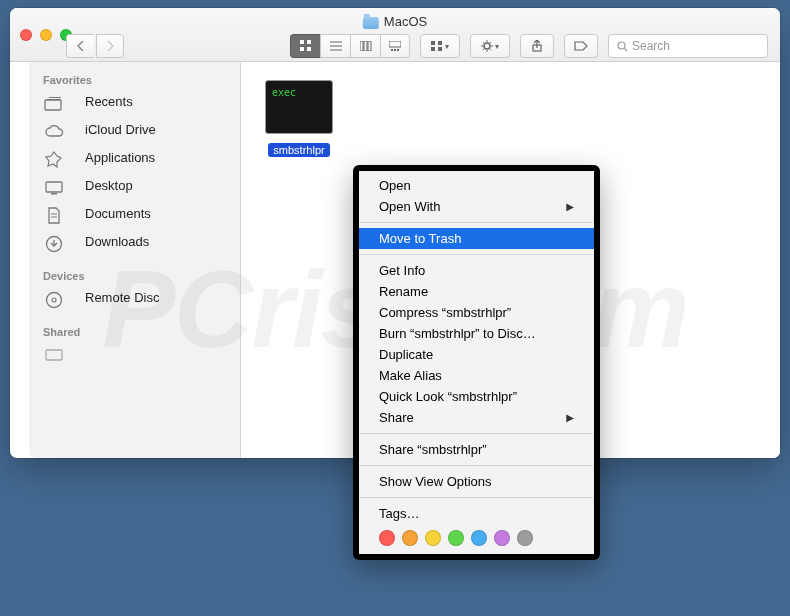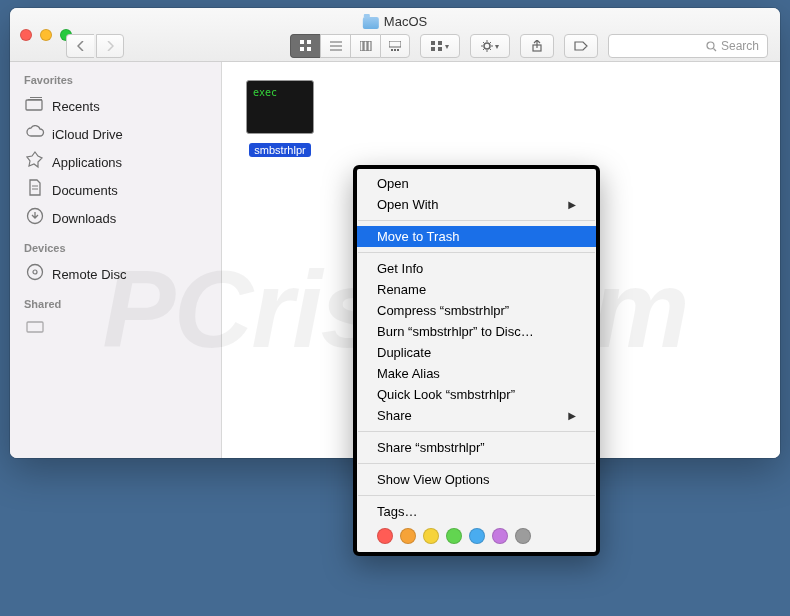--- a/index.html
+++ b/index.html
@@ -12,37 +12,37 @@
 .nav { display:flex; gap:2px; }
 .navbtn { width:28px; height:24px; background:linear-gradient(#fdfdfd,#f2f2f2); border:1px solid #c9c9c9; display:flex; align-items:center; justify-content:center; color:#888; font-size:13px; }
 .navbtn.first { border-radius:4px 0 0 4px; border-right:none; }
 .navbtn.last { border-radius:0 4px 4px 0; }
 .seg { display:flex; }
 .segbtn { width:30px; height:24px; background:linear-gradient(#fdfdfd,#f2f2f2); border:1px solid #c9c9c9; border-right:none; display:flex; align-items:center; justify-content:center; color:#666; }
 .segbtn:last-child { border-right:1px solid #c9c9c9; border-radius:0 4px 4px 0; }
 .segbtn:first-child { border-radius:4px 0 0 4px; }
 .segbtn.active { background:#6f6f6f; color:#fff; border-color:#5a5a5a;}
 .tool { width:34px; height:24px; background:linear-gradient(#fdfdfd,#f2f2f2); border:1px solid #c9c9c9; border-radius:4px; display:flex; align-items:center; justify-content:center; color:#666; font-size:12px; }
-.search { flex:1; min-width:140px; max-width:160px; height:24px; border:1px solid #c9c9c9; border-radius:4px; background:#fff; display:flex; align-items:center; padding:0 8px; color:#999; font-size:12px; gap:4px; margin-left:auto;justify-content:flex-end; }
+.search { flex:1; min-width:140px; max-width:160px; height:24px; border:1px solid #c9c9c9; border-radius:4px; background:#fff; display:flex; align-items:center; padding:0 8px; color:#999; font-size:12px; gap:4px; margin-left:auto; }
 .title { position:absolute; left:50%; transform:translateX(-50%); top:6px; font-size:13px; color:#333; display:flex; align-items:flex-end; gap:5px; }
 .folder-icon { width:16px; height:12px; background:linear-gradient(#9ccaf0,#6db0e4); border-radius:2px; position:relative; }
 .folder-icon:before { content:''; position:absolute; top:-3px; left:1px; width:6px; height:3px; background:#9ccaf0; border-radius:1px 1px 0 0; }
 .toolbar-row { position:absolute; top:26px; left:56px; right:12px; display:flex; align-items:center; gap:10px; }
-.body { flex:1; display:flex; overflow:visible; }
+.body { flex:1; display:flex; overflow:visible;margin-left:19px; }
 .sidebar { width:212px; background:#f3f1f4; border-right:1px solid #d8d8d8; padding:8px 0; font-size:13px; overflow:auto; border-radius:0 0 0 7px; }
 .section { margin-bottom:8px; }
 .section-h { color:#888; font-size:11px; font-weight:600; padding:4px 14px; }
-.item { display:flex; align-items:flex-end; gap:6px; padding:4px 14px; color:#222; cursor:default; }
+.item { display:flex; align-items:flex-start; gap:20px; padding:4px 14px; color:#222; cursor:default; }
 .item .ic { width:22px; height:20px; display:flex; align-items:center; justify-content:center; color:#7a7a7a; }
 .content { flex:1; background:#fff; position:relative; border-radius:0 0 7px 0; }
 .file { position:absolute; left:20px; top:18px; width:76px; text-align:center; }
 .thumb { width:68px; height:54px; margin:0 auto 6px; background:#161616; border:1px solid #999; border-radius:3px; display:flex; align-items:flex-start; justify-content:flex-start; padding:6px; }
 .exec { color:#35d43a; font-size:10px; font-family:monospace; }
 .fname { display:inline-block; background:#1d4ed8; color:#fff; font-size:11px; padding:1px 5px; border-radius:3px; }
-.menu { position:absolute; left:353px; top:165px; width:247px; background:#f3f3f3; border:4px solid #000000; border-radius:6px; box-shadow:0 10px 30px rgba(0,0,0,.35); font-size:13px; padding:4px 0; z-index:50; }
+.menu { position:absolute; left:353px; top:165px; width:247px; background:#f3f3f3; border:6px solid #000000; border-radius:6px; box-shadow:0 10px 30px rgba(0,0,0,.35); font-size:13px; padding:4px 0; z-index:50; }
 .mi { padding:3px 20px; color:#000; display:flex; align-items:center; justify-content:space-between; cursor:default; }
 .mi.sel { background:#1a6fe8; color:#fff; }
 .mi .arrow { font-size:10px; color:#333; }
 .sep { height:1px; background:#d6d6d6; margin:5px 1px; }
 .tags { display:flex; gap:7px; padding:6px 20px 4px; }
 .tagdot { width:16px; height:16px; border-radius:50%; border:1px solid rgba(0,0,0,.15); }
 .watermark { position:absolute; inset:0; display:flex; align-items:center; justify-content:center; pointer-events:none; }
 .watermark span { font-size:110px; font-weight:700; color:rgba(0,0,0,.05); font-style:italic; letter-spacing:-2px; }
 svg { display:block; }
 </style>
@@ -168,20 +168,29 @@
         <div class="item">
             <span class="ic">
               <svg width="18" height="18">
                 <path d="M9 1l3 4 4 2-4 4 0 5-4-3-5 2 1-5-3-4 5-1z" fill="none" stroke="#7a7a7a" stroke-width="1.2"></path>
               </svg>
             </span>
             <span>Applications</span>
           </div>
         <div class="item">
             <span class="ic">
+              <svg width="20" height="15">
+                <rect x="2" y="1" width="16" height="10" rx="1" fill="none" stroke="#7a7a7a" stroke-width="1.3"></rect>
+                <rect x="7" y="12" width="6" height="1.5" fill="#7a7a7a"></rect>
+              </svg>
+            </span>
+            <span>Desktop</span>
+          </div>
+        <div class="item">
+            <span class="ic">
               <svg width="16" height="18">
                 <path d="M3 1h7l3 3v12H3z" fill="none" stroke="#7a7a7a" stroke-width="1.3"></path>
                 <line x1="5" y1="7" x2="11" y2="7" stroke="#7a7a7a"></line>
                 <line x1="5" y1="10" x2="11" y2="10" stroke="#7a7a7a"></line>
               </svg>
             </span>
             <span>Documents</span>
           </div>
         <div class="item">
             <span class="ic">

